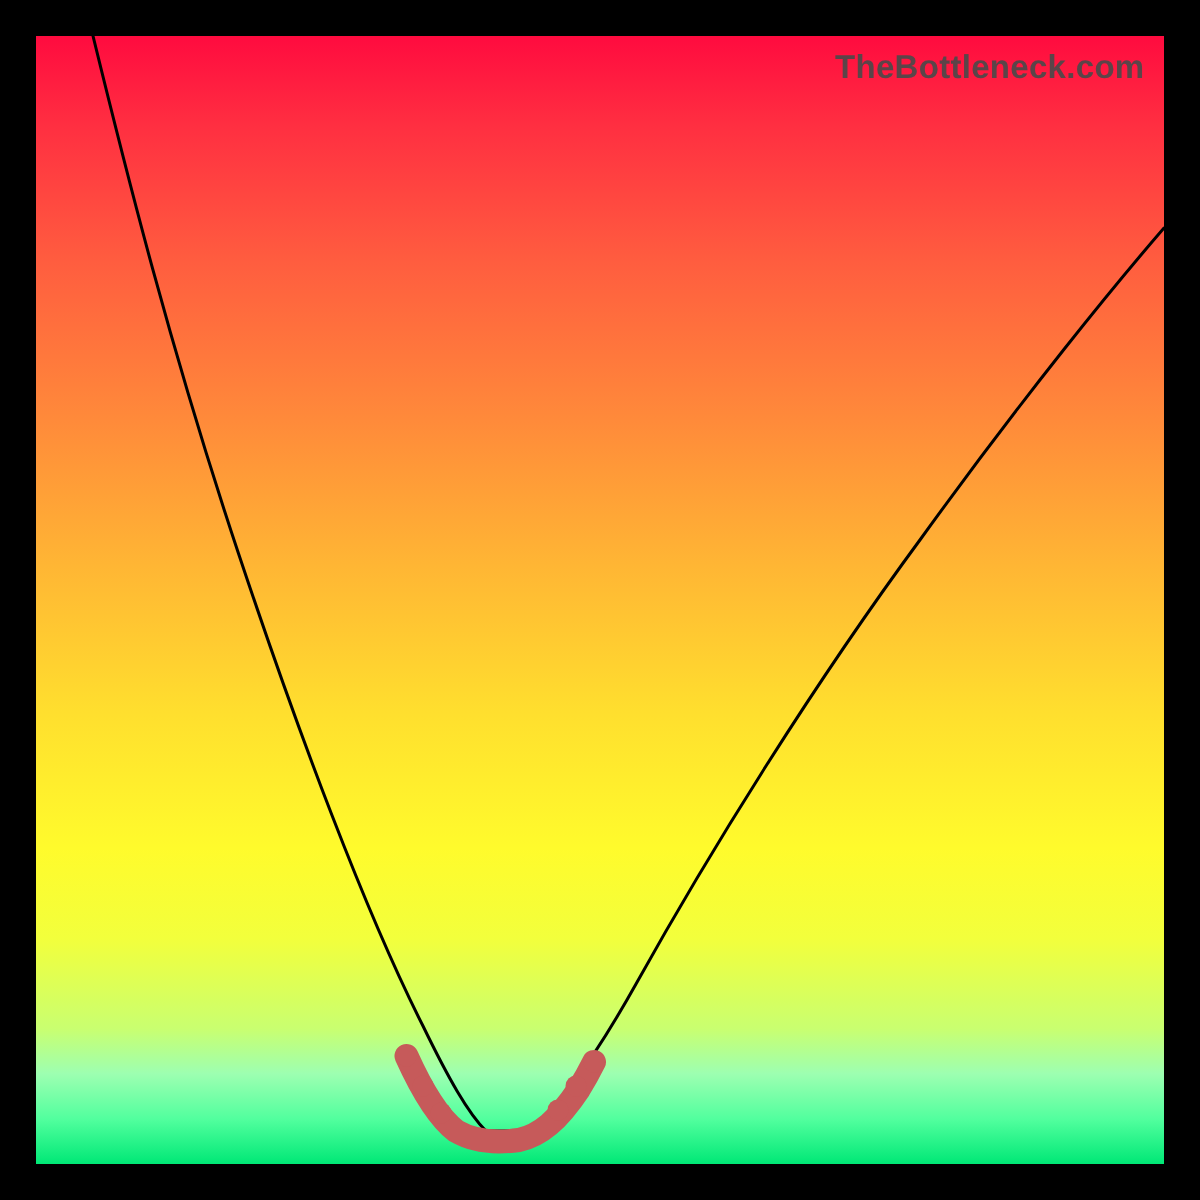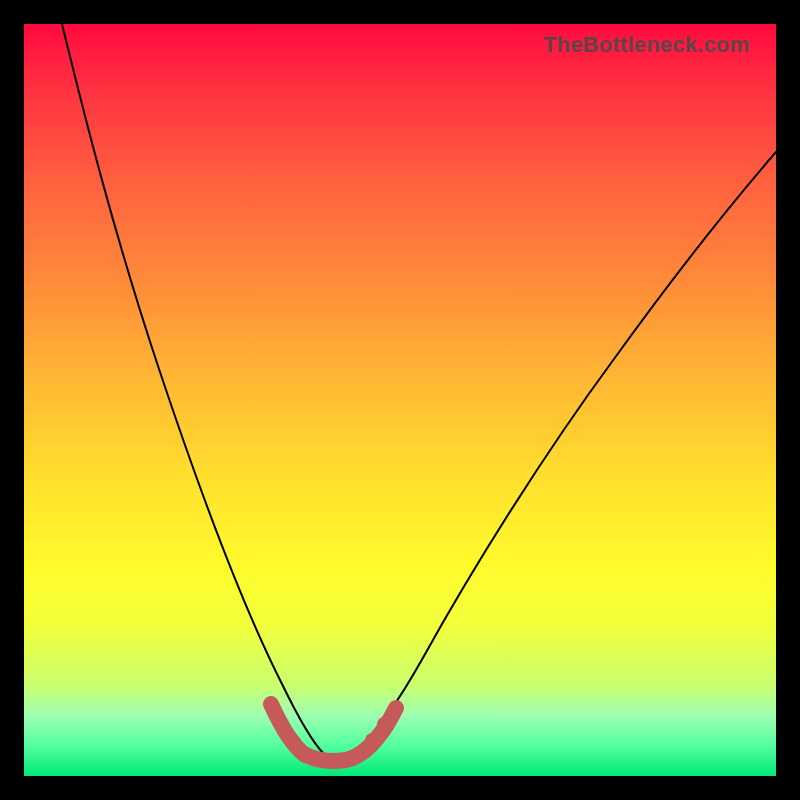--- a/index.html
+++ b/index.html
@@ -28,21 +28,21 @@
       #f2ff3c 80%,
       #c9ff70 88%,
       #9dffb1 92%,
       #52ff9e 96%,
       #00e876 100%
     );
   }
   .watermark {
     position: absolute;
     top: 8px;
-    right: 26px;
+    right: 13px;
     color: #4a4a4a;
     font-size: 22px;
     font-weight: 600;
     letter-spacing: 0.2px;
     opacity: 0.9;
     pointer-events: none;
   }
   svg.curve {
     position: absolute;
     left: 0;

